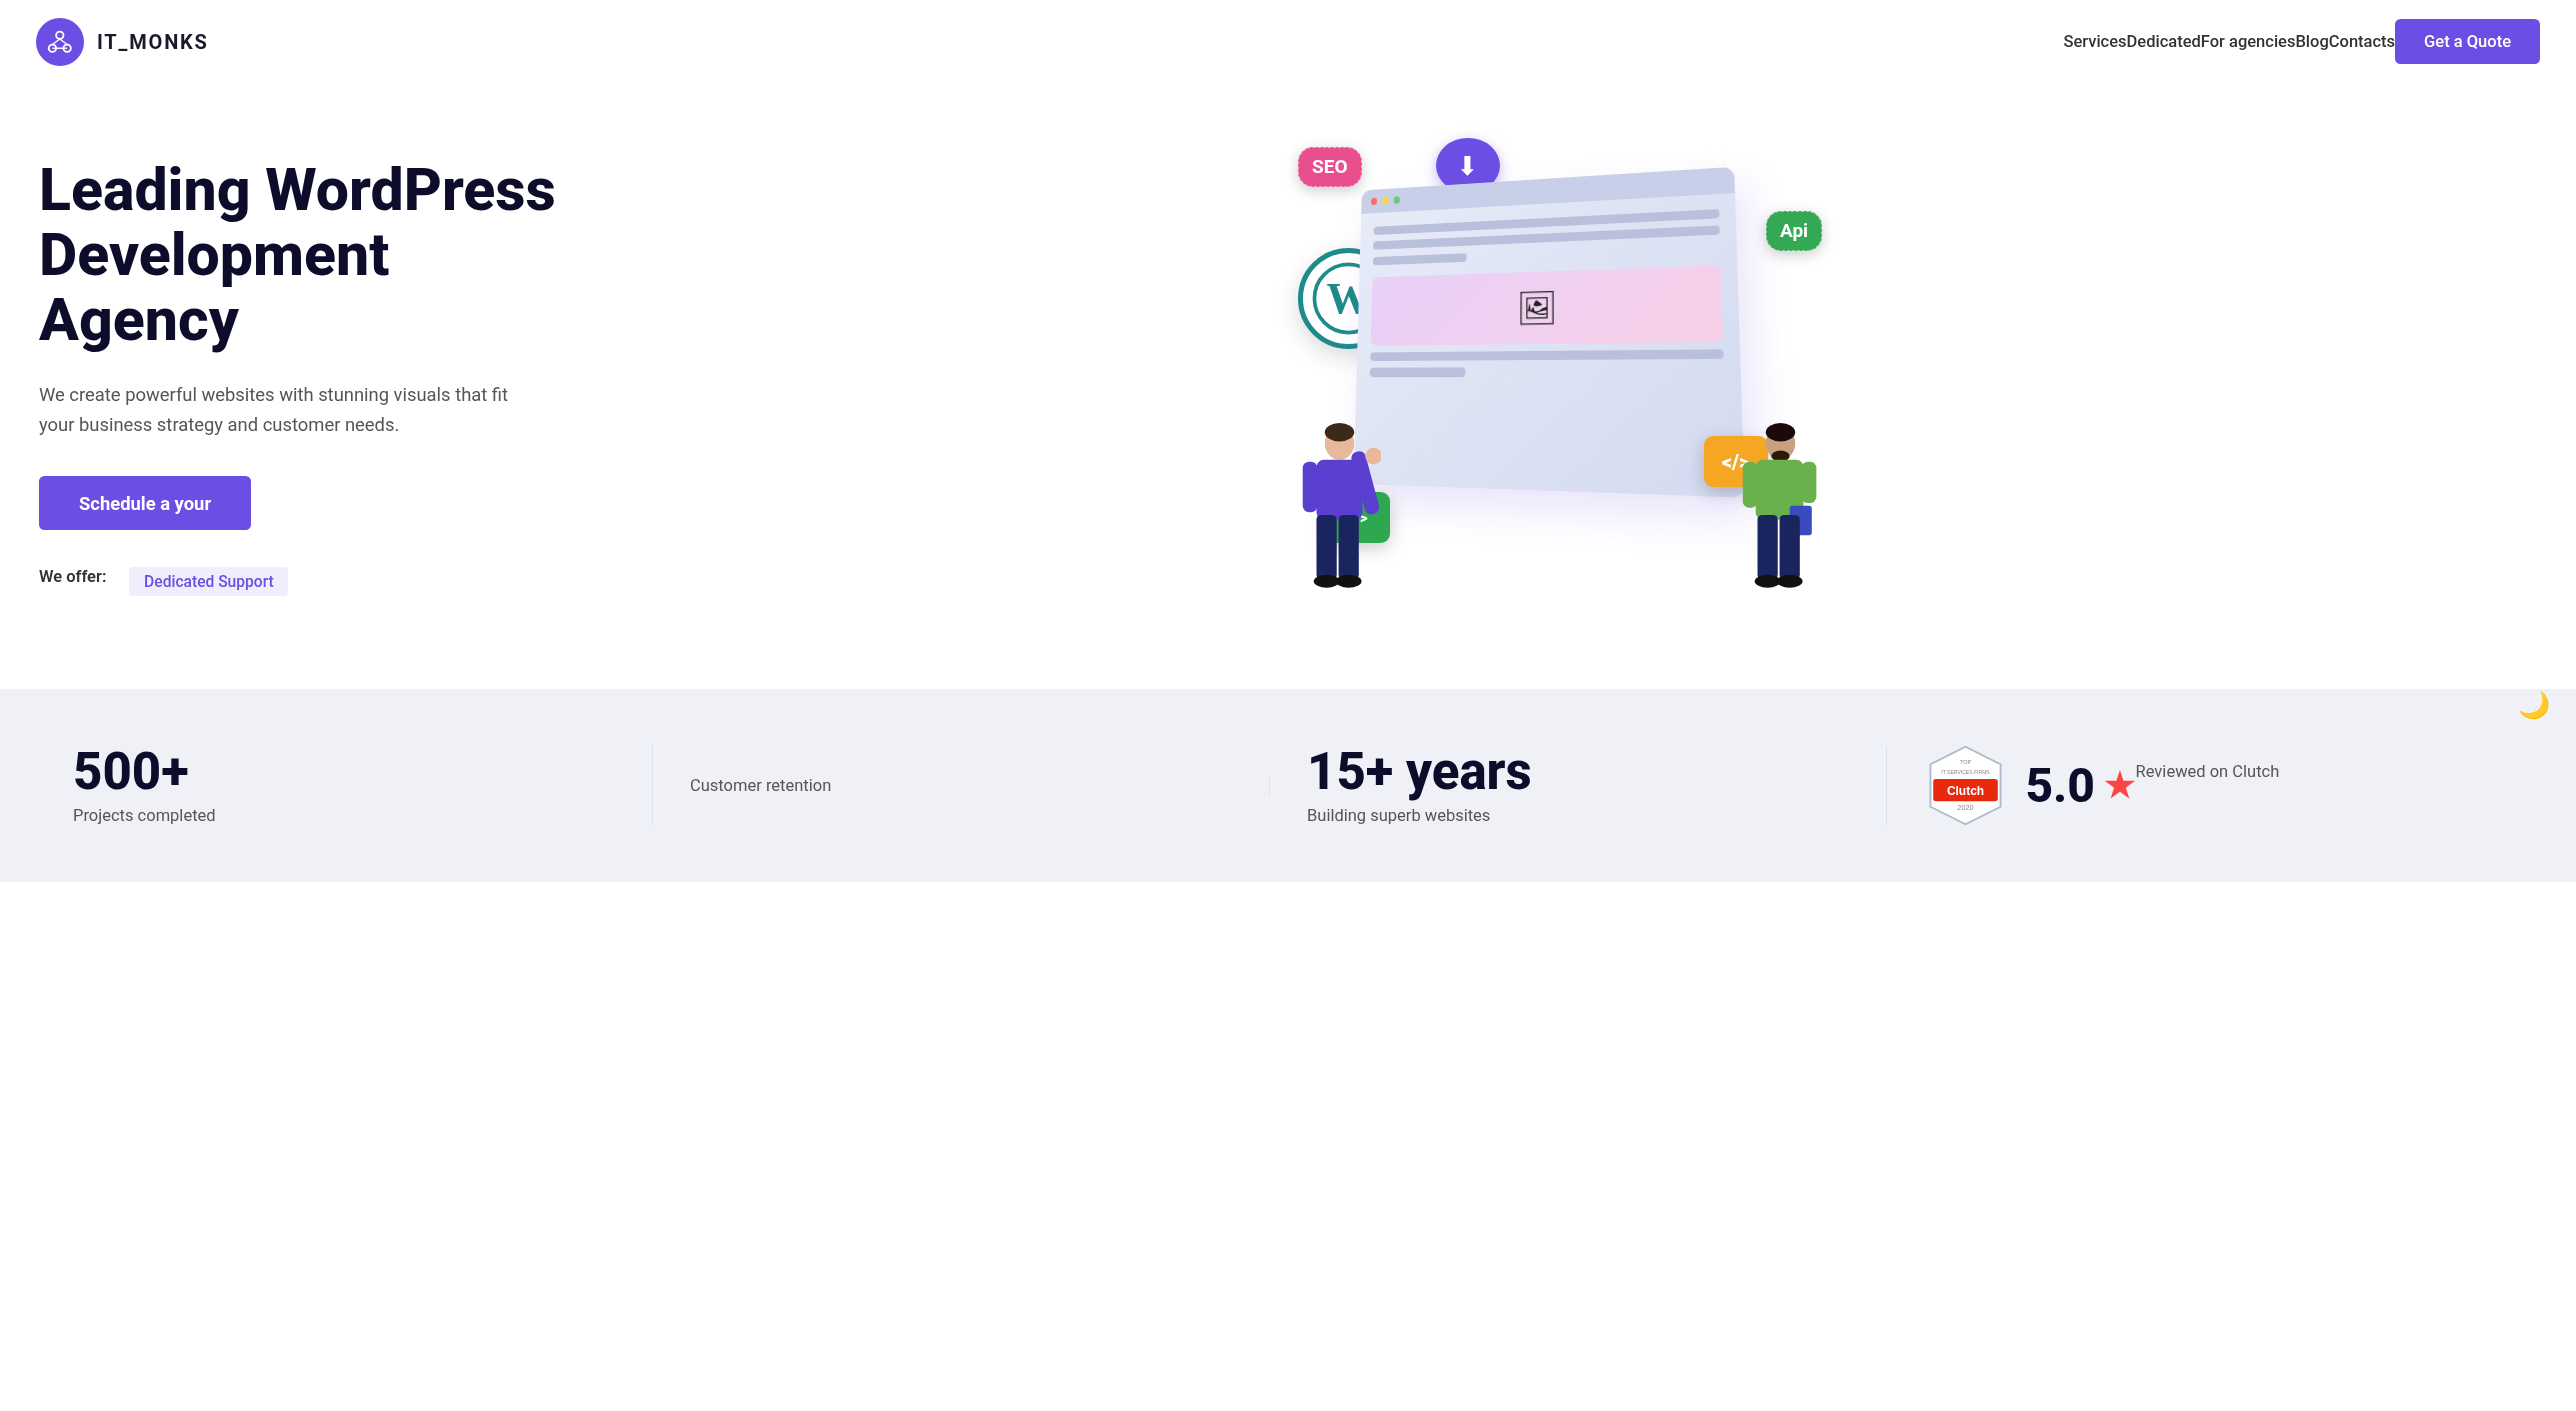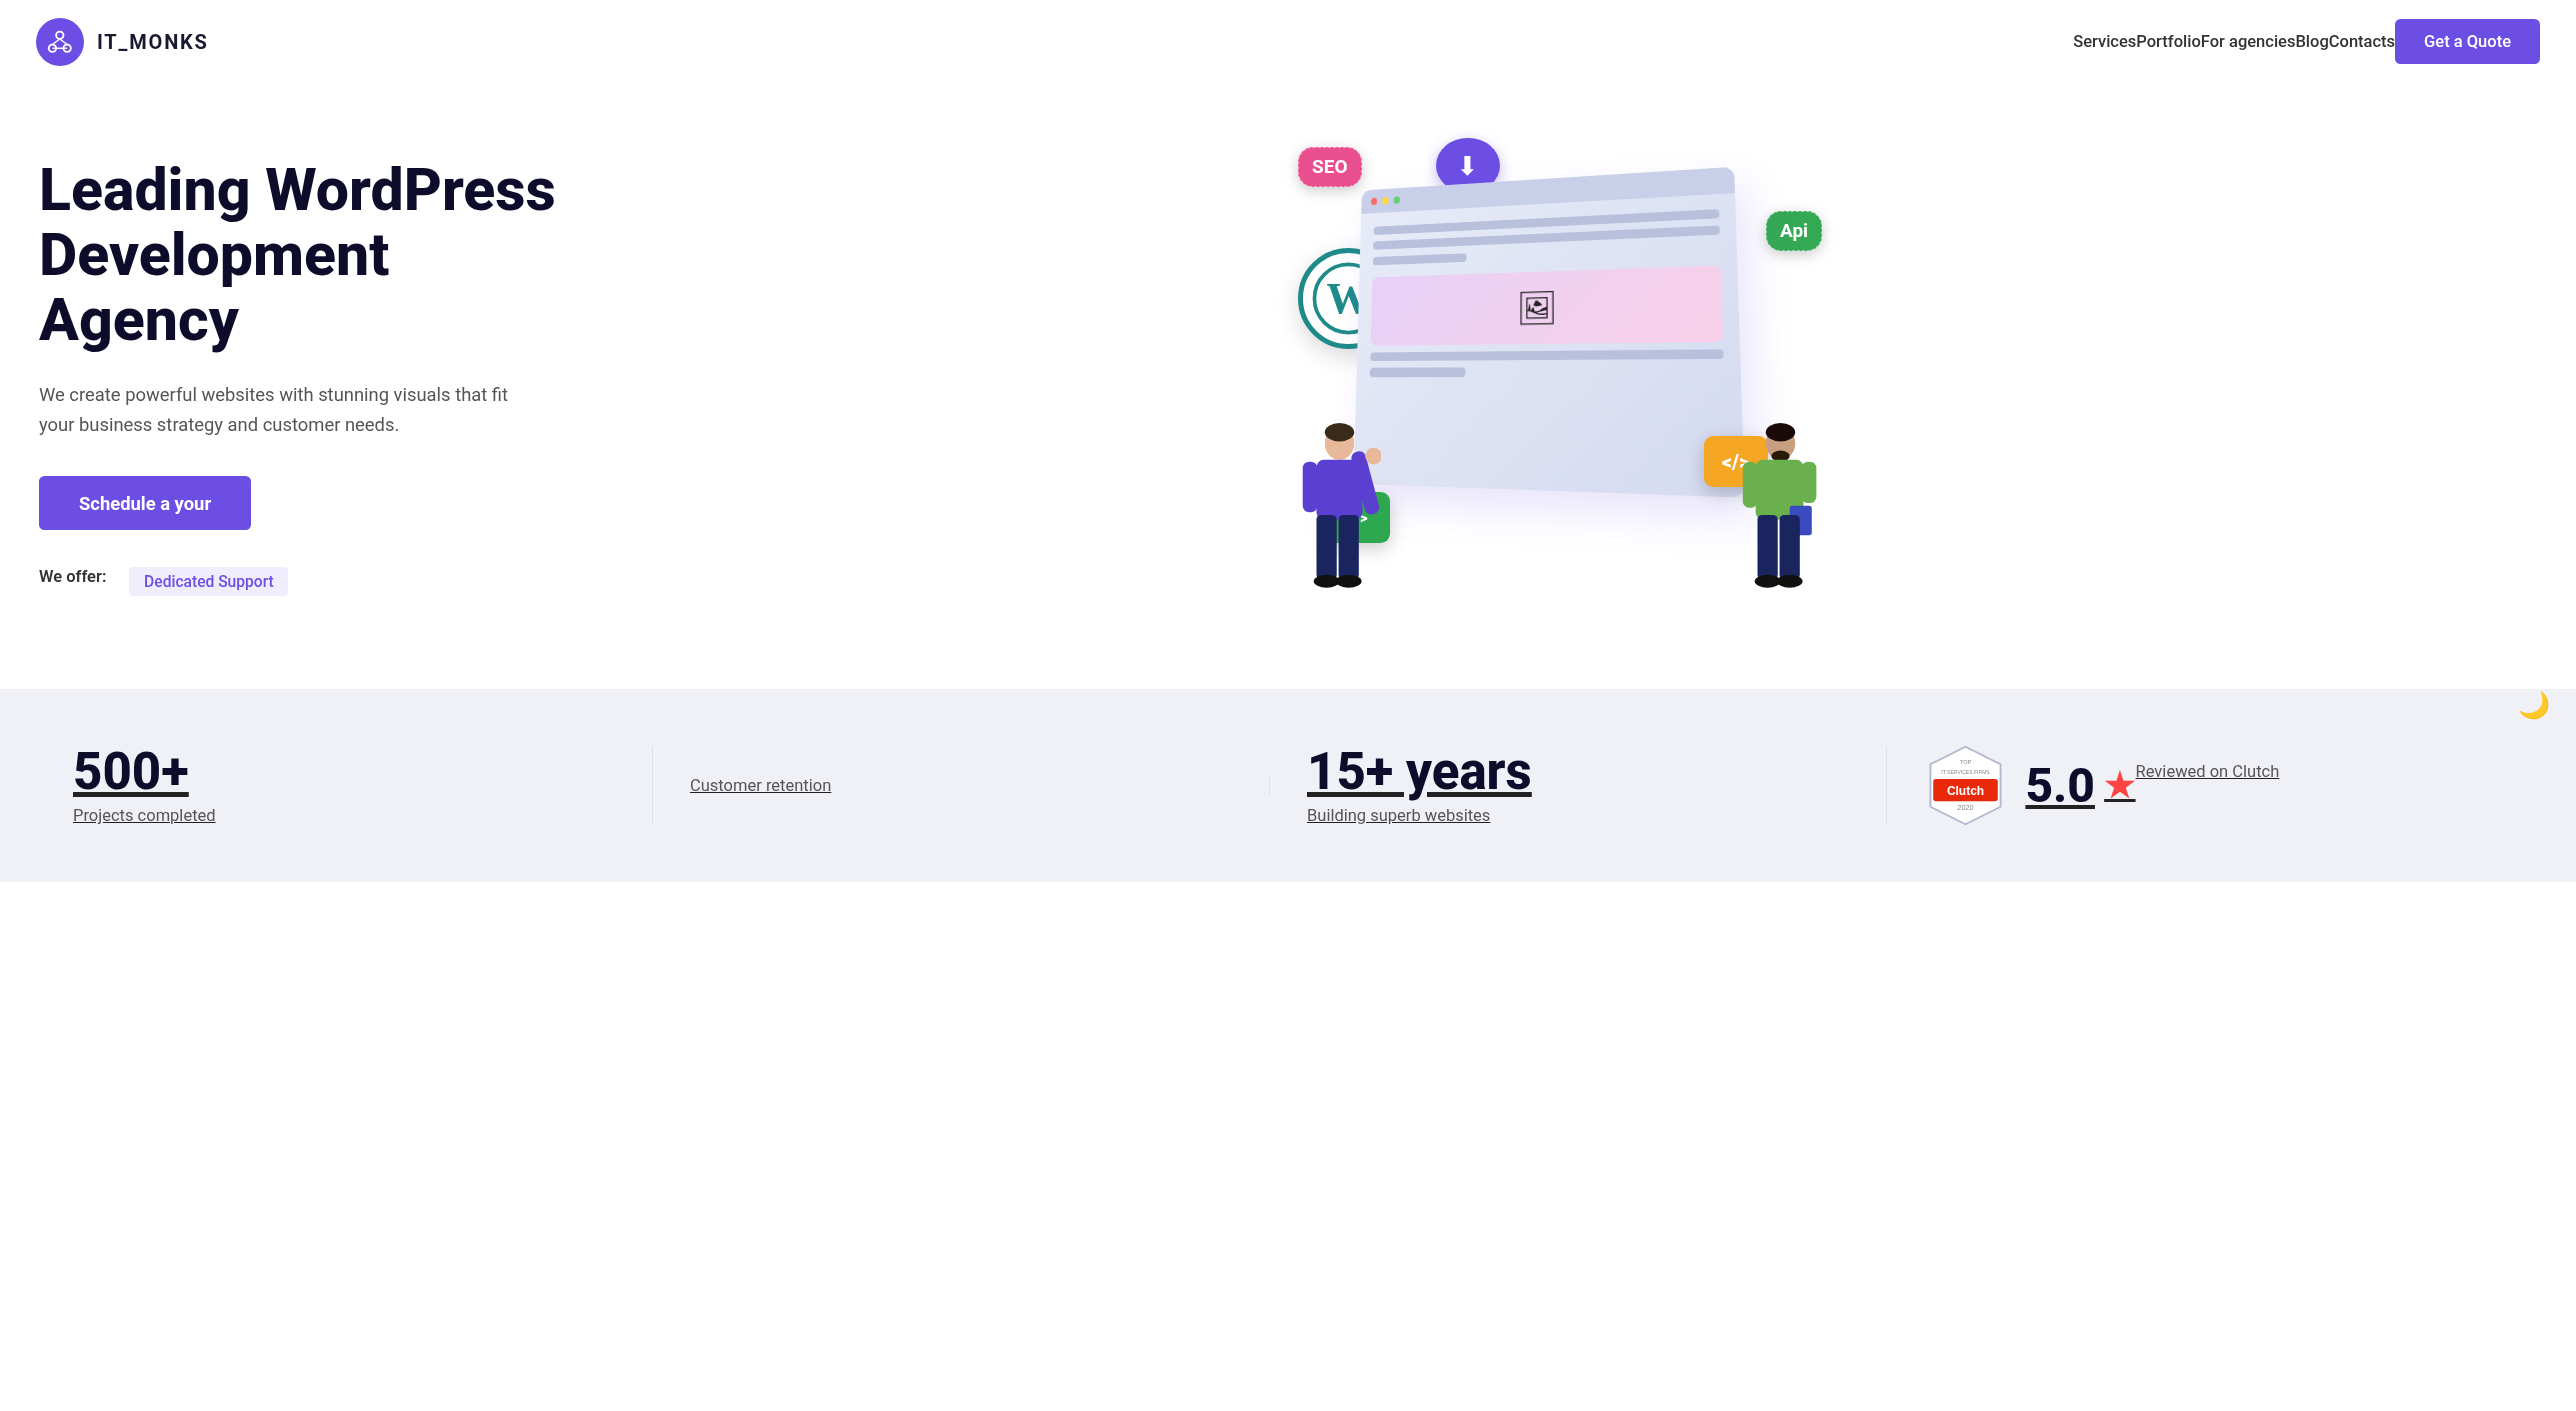--- a/index.html
+++ b/index.html
@@ -280,21 +280,20 @@
       padding: 7.3px;
     }
 
     
     .stats-section {
       background: #f0f1f7;
       padding: 55px 73px;
       display: flex;
       align-items: center;
       gap: 0;
-      text-decoration: underline;
     }
     .stat-item {
       flex: 1;
       padding: 0 37px;
       border-right: 0.9px solid #dde1ef;
     }
     .stat-item:first-child { padding-left: 0; }
     .stat-item:last-child { border-right: none; }
     .stat-number {
       font-size: 51px;
@@ -350,21 +349,21 @@
         <line x1="15" y1="12" x2="7" y2="18" stroke="white" stroke-width="1.5"></line>
         <line x1="15" y1="12" x2="23" y2="18" stroke="white" stroke-width="1.5"></line>
         <line x1="7" y1="22" x2="23" y2="22" stroke="white" stroke-width="1.5"></line>
       </svg>
     </div>
     <span class="logo-text">IT_MONKS</span>
   </div>
 
   <ul class="nav-links">
     <li><a href="#">Services</a></li>
-    <li><a href="#">Portfolio</a></li>
+    <li><a href="#">Dedicated</a></li>
     <li><a href="#">For agencies</a></li>
     <li><a href="#">Blog</a></li>
     <li><a href="#">Contacts</a></li>
     <li><a href="#" class="nav-cta">Get a Quote</a></li>
   </ul>
 </nav>
 
 <section class="hero">
   <div class="hero-left">
     <h1 class="hero-title">Leading WordPress Development Agency</h1>

